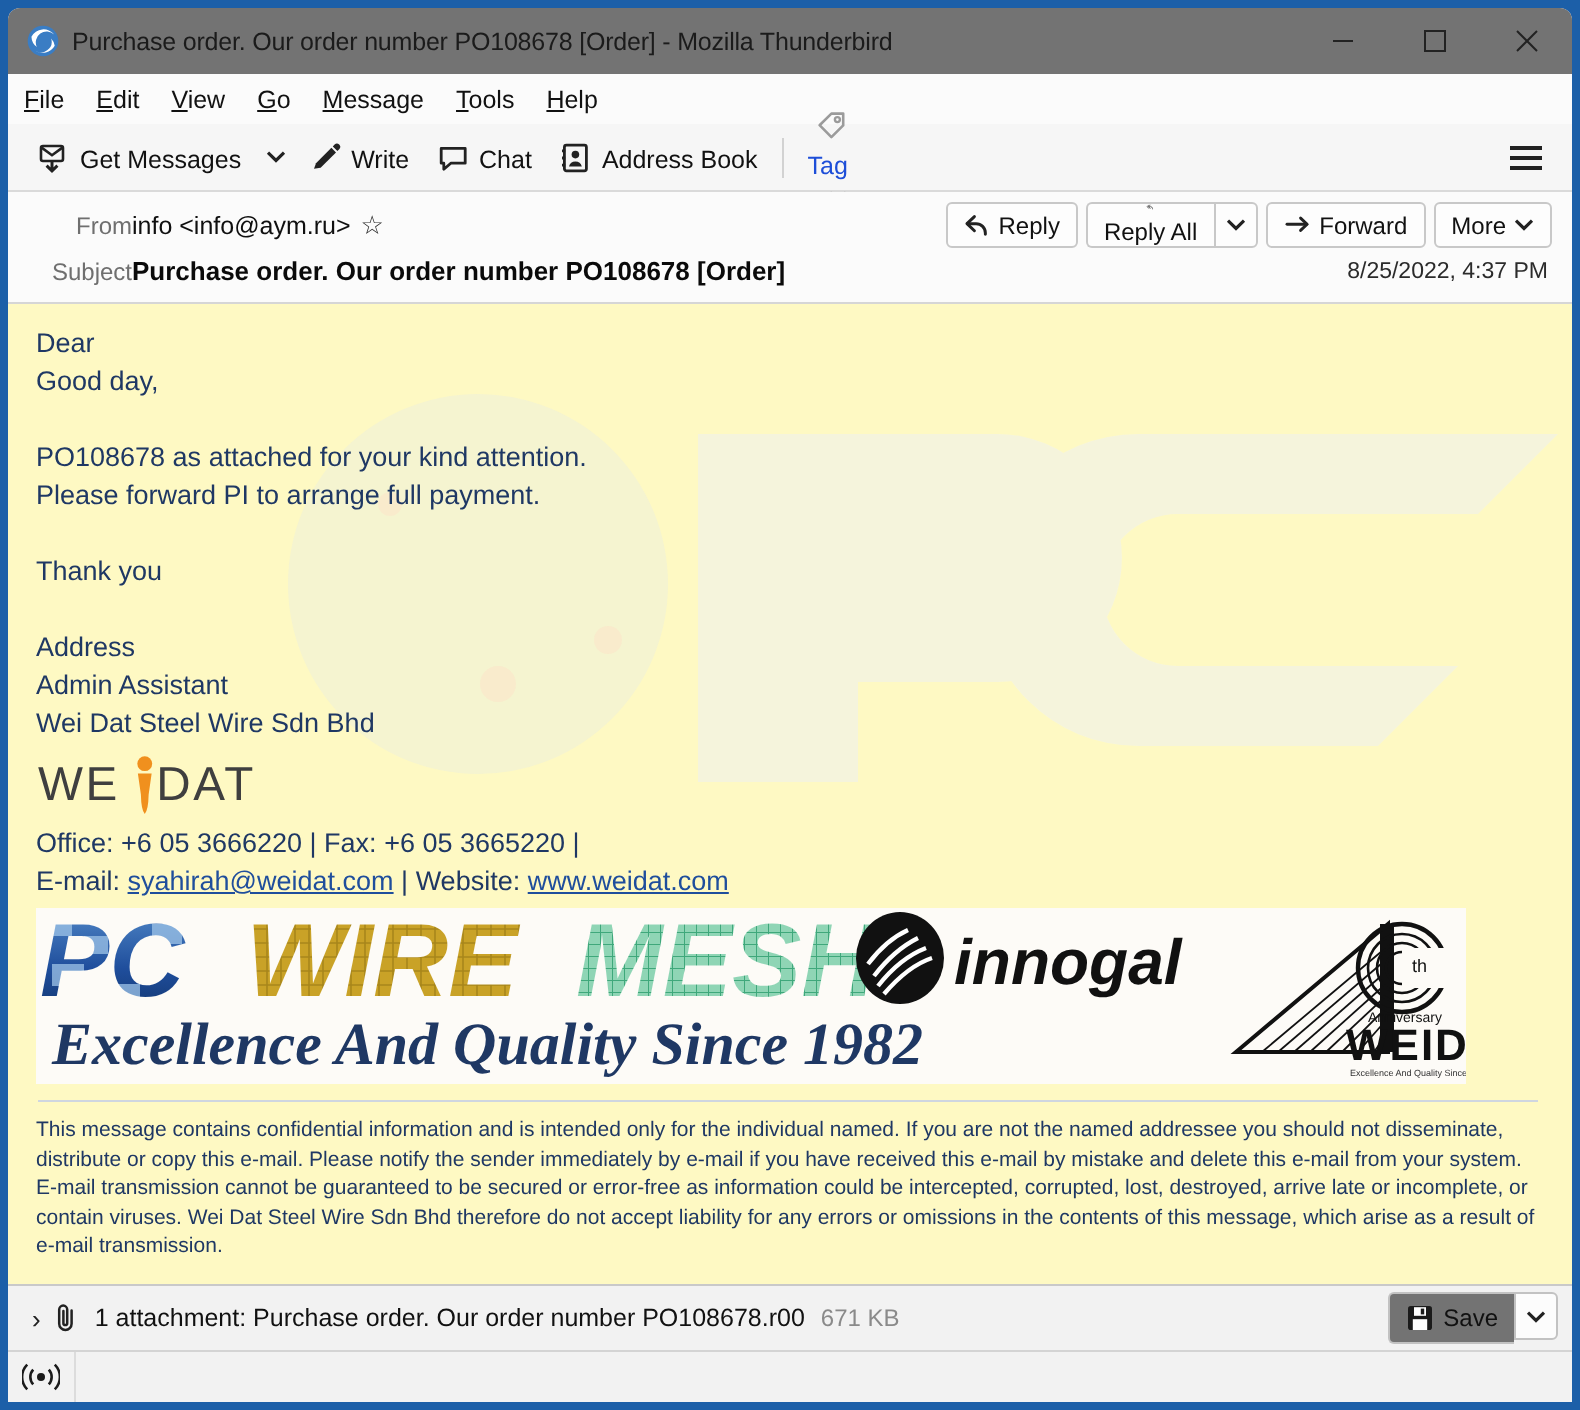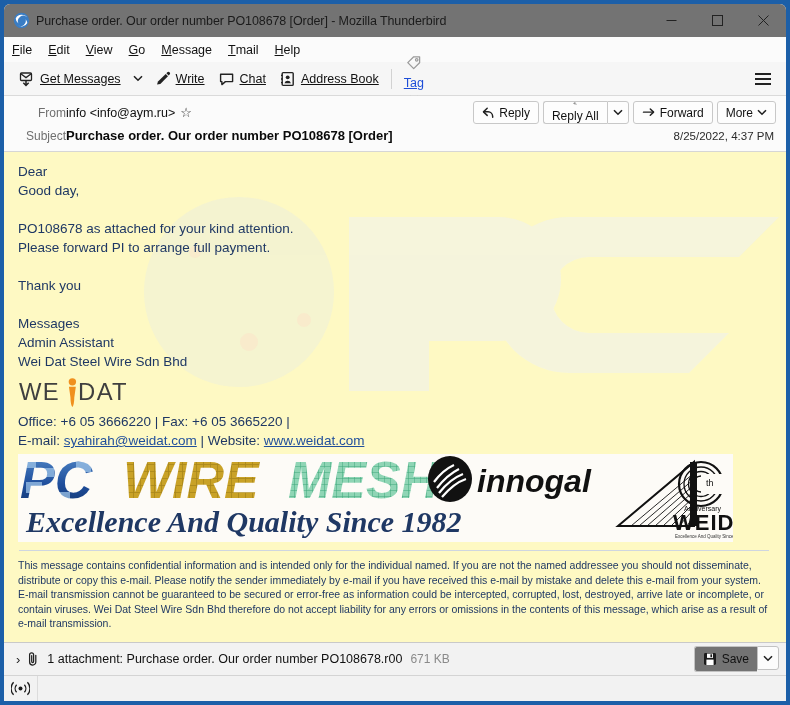--- a/index.html
+++ b/index.html
@@ -71,28 +71,27 @@
   .toolbar {
     height: 34px;
     background: #f6f6f6;
     border-bottom: 1px solid #dadada;
     display: flex;
     align-items: center;
     padding: 0 8px;
     flex: 0 0 auto;
   }
   .tool-btn {
-    display: flex; align-items: center;
+    display: flex; align-items: flex-end;
     gap: 5px;
     padding: 4px 7px;
     border-radius: 3px;
     font-size: 12.5px;
     color: #111;
     white-space: nowrap;
-    text-decoration: underline;
   }
   .tool-btn.dim { color: #1d4ed8; flex-direction: column; }
   .tool-caret {
     padding: 4px 5px;
     border-radius: 3px;
     display: flex; align-items: center;
   }
   .tb-sep {
     width: 1px; height: 20px;
     background: #d2d2d2;
@@ -325,21 +324,21 @@
       </div>
     </div>
   </div>
 
   <div class="menubar">
     <div class="menu-item"><u>F</u><span>ile</span></div>
     <div class="menu-item"><u>E</u><span>dit</span></div>
     <div class="menu-item"><u>V</u><span>iew</span></div>
     <div class="menu-item"><u>G</u><span>o</span></div>
     <div class="menu-item"><u>M</u><span>essage</span></div>
-    <div class="menu-item"><u>T</u><span>mail</span></div>
+    <div class="menu-item"><u>T</u><span>ools</span></div>
     <div class="menu-item"><u>H</u><span>elp</span></div>
   </div>
 
   <div class="toolbar">
     <div class="tool-btn">
       <svg width="16" height="16" viewBox="0 0 16 16">
         <rect x="1.5" y="2" width="11" height="7.5" rx="1" fill="none" stroke="#222" stroke-width="1.3"></rect>
         <path d="M1.8 2.8 L7 6.6 L12.2 2.8" fill="none" stroke="#222" stroke-width="1.3"></path>
         <path d="M7 9.5 L7 14.3 M4.3 11.8 L7 14.5 L9.7 11.8" fill="none" stroke="#222" stroke-width="1.5"></path>
       </svg>
@@ -457,21 +456,21 @@
 
     <div class="body-inner">
       <div class="btext">Dear</div>
       <div class="btext">Good day,</div>
       <div class="spacer"></div>
       <div class="btext">PO108678 as attached for your kind attention.</div>
       <div class="btext">Please forward PI to arrange full payment.</div>
       <div class="spacer"></div>
       <div class="btext">Thank you</div>
       <div class="spacer"></div>
-      <div class="btext">Messages</div>
+      <div class="btext">Address</div>
       <div class="btext">Admin Assistant</div>
       <div class="btext">Wei Dat Steel Wire Sdn Bhd</div>
 
       <svg class="weidat-logo" viewBox="0 0 160 34">
         <text x="0" y="26" font-family="'Liberation Sans', sans-serif" font-size="27" fill="#3f3f3f" letter-spacing="1.5">WE</text>
         <g>
           <circle cx="60.5" cy="5.5" r="4.2" fill="#f0901e"></circle>
           <path d="M56.6 11 h7.8 l-1.7 12 q-0.2 9 -2.2 11 q-2 -2 -2.2 -11 Z" fill="#f0901e"></path>
         </g>
         <text x="67" y="26" font-family="'Liberation Sans', sans-serif" font-size="27" fill="#3f3f3f" letter-spacing="1.5">DAT</text>

